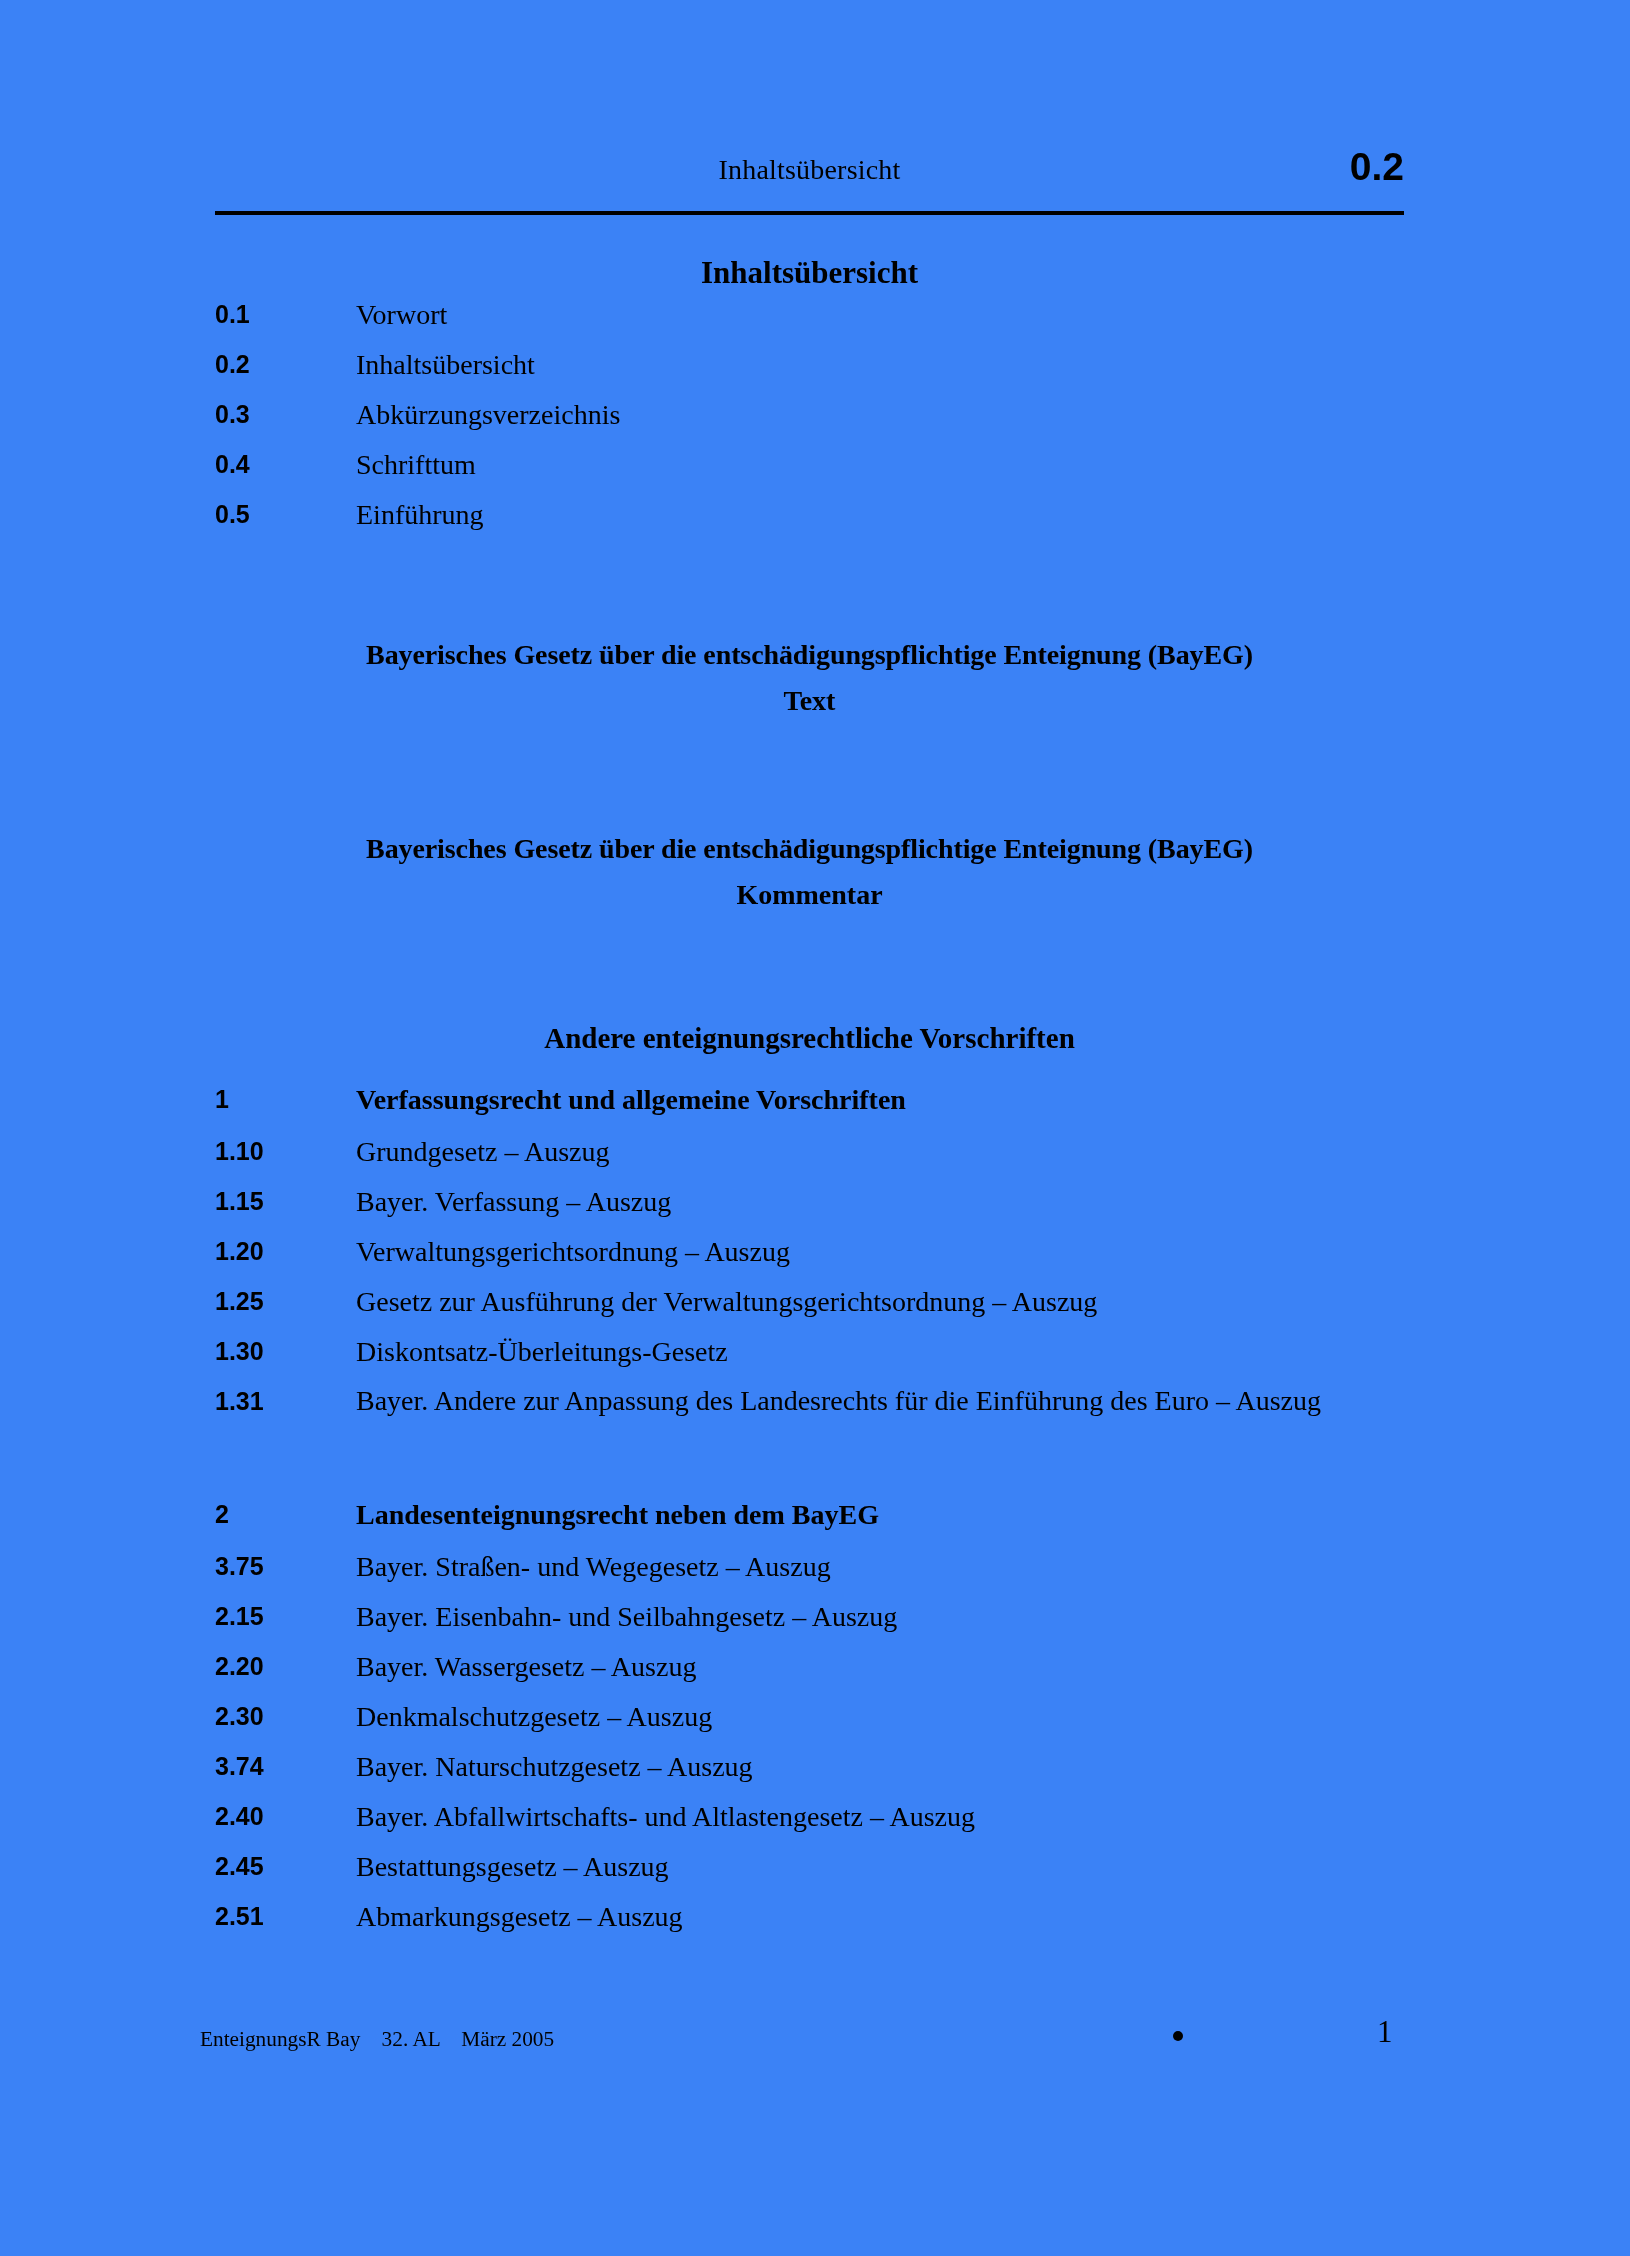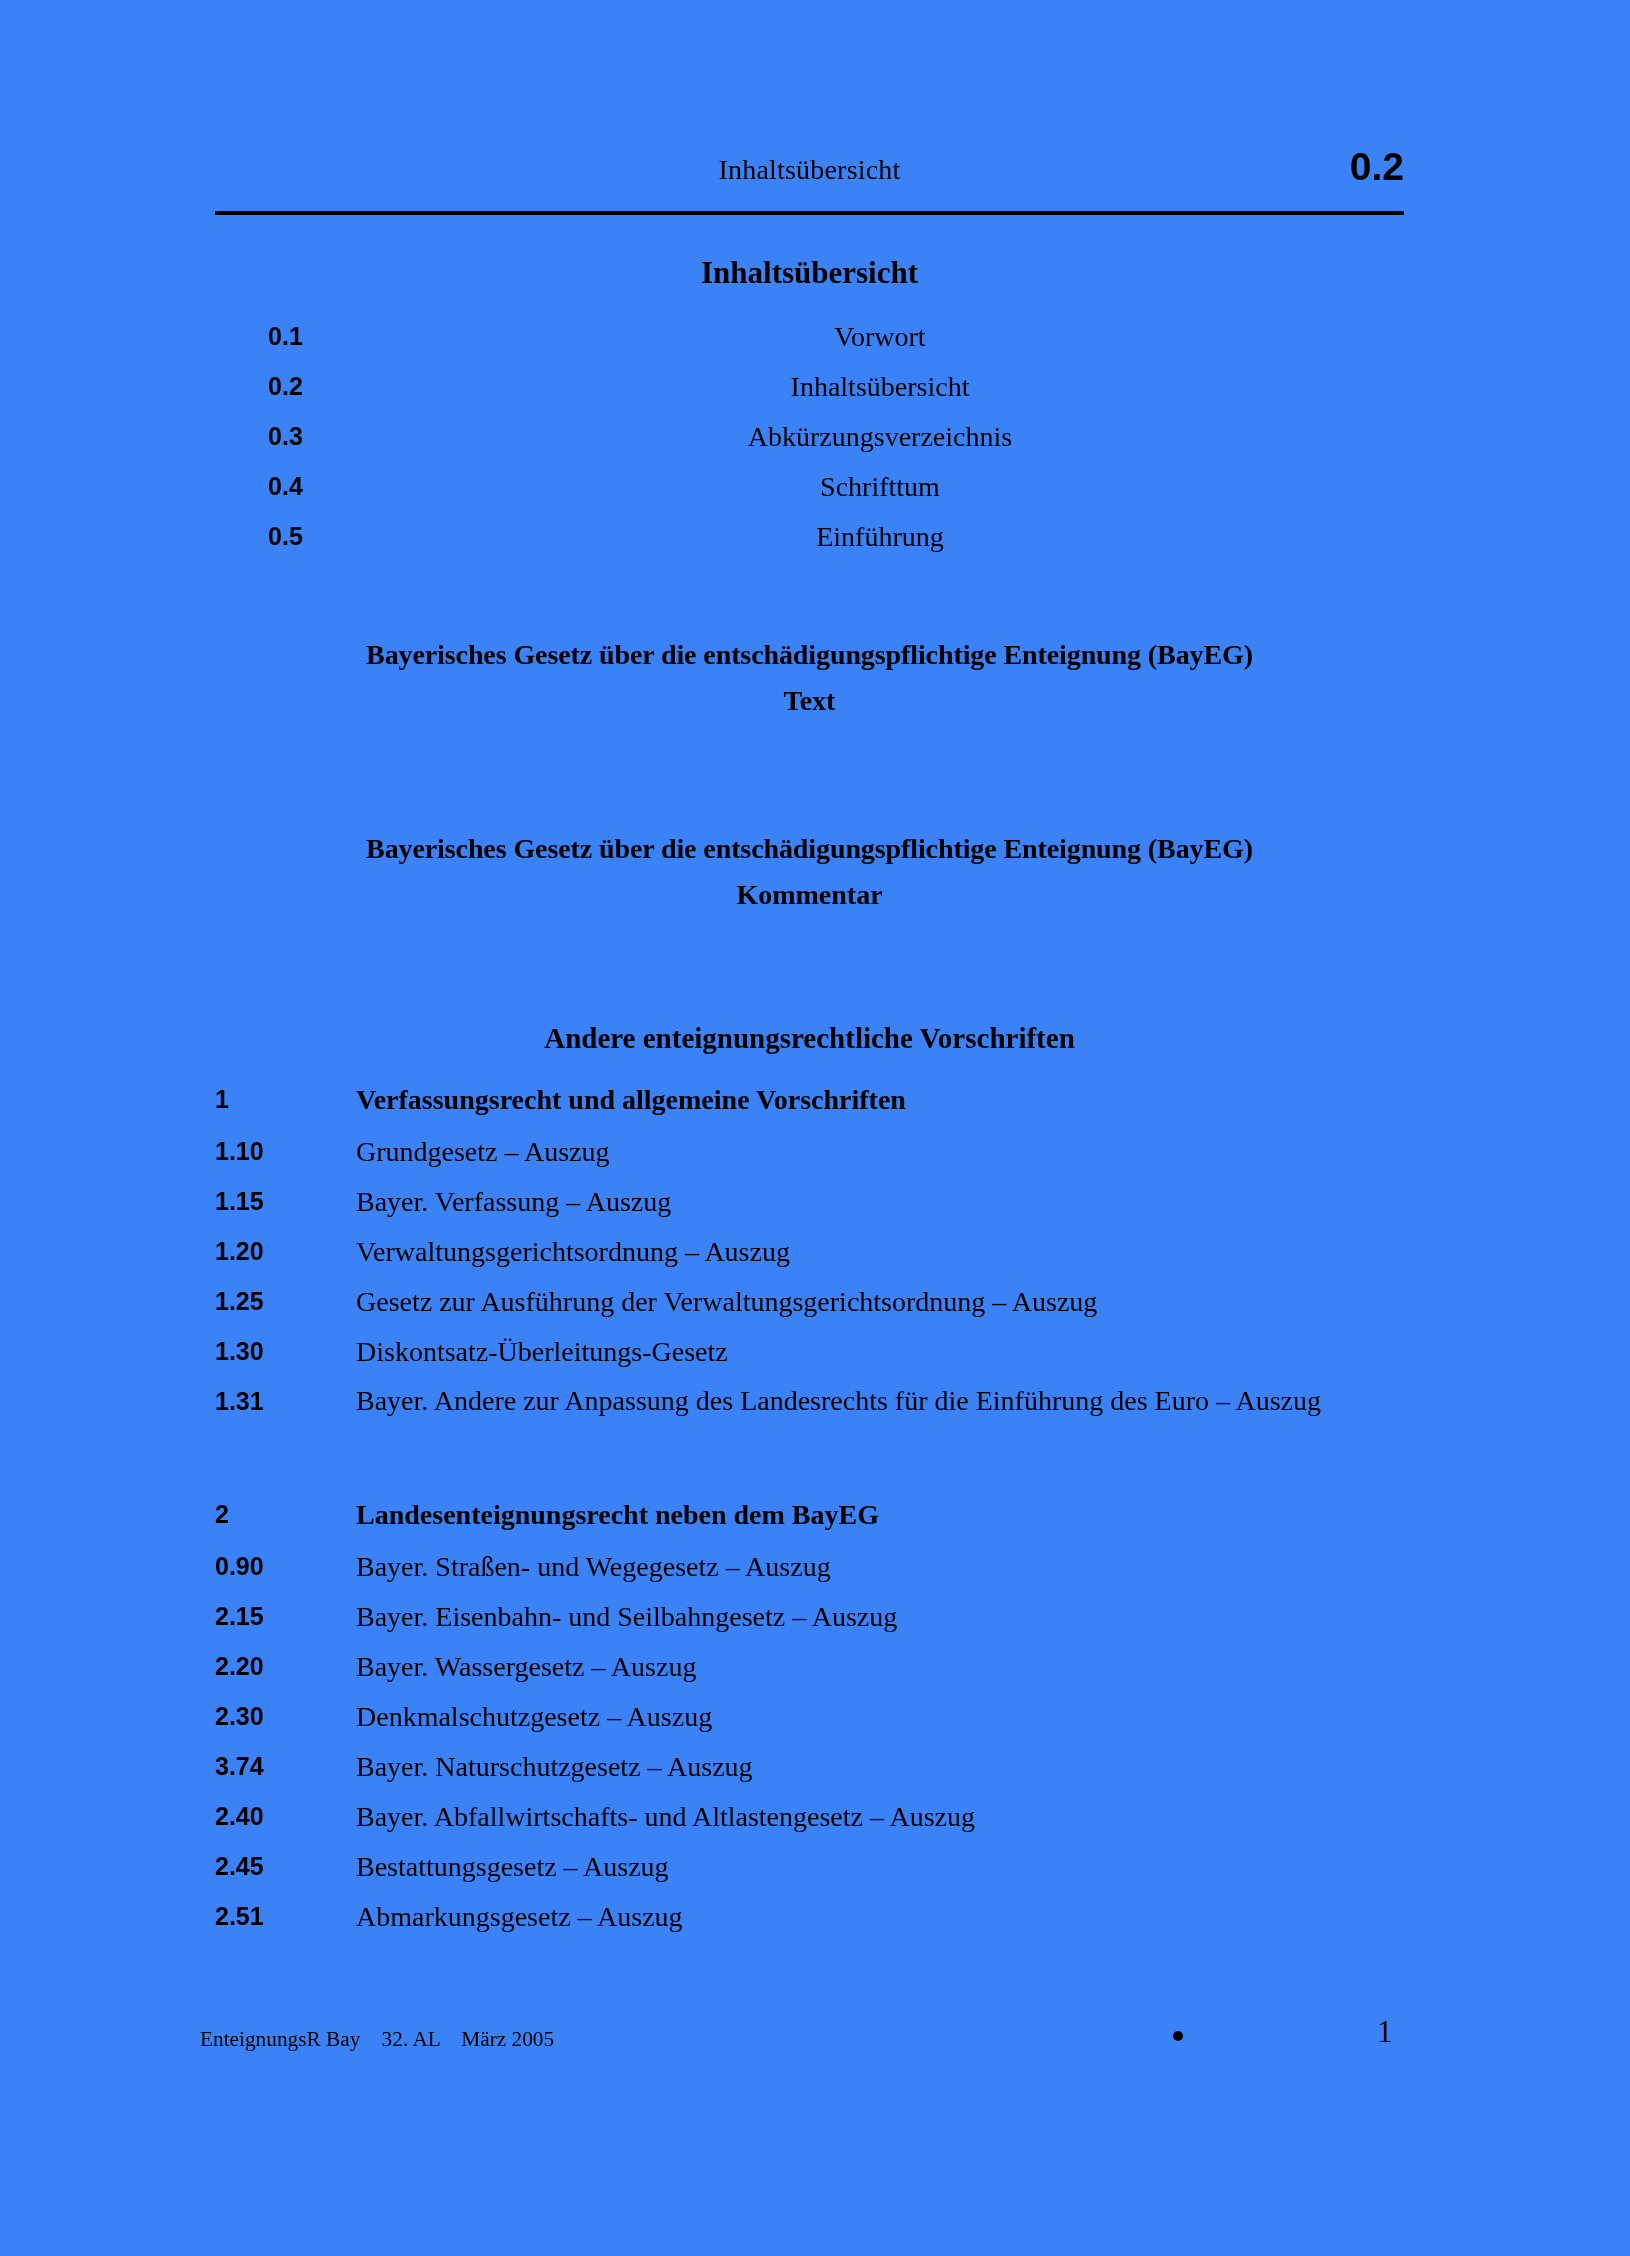--- a/index.html
+++ b/index.html
@@ -170,21 +170,21 @@
 <div class="page">
 
   <div class="running-head">
     <div class="running-head-title">Inhaltsübersicht</div>
     <div class="running-head-folio">0.2</div>
   </div>
   <div class="head-rule"></div>
 
   <div class="doc-title">Inhaltsübersicht</div>
 
-  <div class="toc-block" style="top:318px;text-align:center;">
+  <div class="toc-block" style="top:296px;">
     <div class="toc-row">
       <div class="toc-num">0.1</div>
       <div class="toc-label">Vorwort</div>
     </div>
     <div class="toc-row">
       <div class="toc-num">0.2</div>
       <div class="toc-label">Inhaltsübersicht</div>
     </div>
     <div class="toc-row">
       <div class="toc-num">0.3</div>
@@ -242,21 +242,21 @@
       <div class="toc-label wrap" style="max-width:988px;">Bayer. Andere zur Anpassung des Landesrechts für die Einführung des Euro – Auszug</div>
     </div>
   </div>
 
   <div class="toc-block" style="top:1496px;">
     <div class="toc-row section">
       <div class="toc-num">2</div>
       <div class="toc-label">Landesenteignungsrecht neben dem BayEG</div>
     </div>
     <div class="toc-row">
-      <div class="toc-num">0.90</div>
+      <div class="toc-num">3.75</div>
       <div class="toc-label">Bayer. Straßen- und Wegegesetz – Auszug</div>
     </div>
     <div class="toc-row">
       <div class="toc-num">2.15</div>
       <div class="toc-label">Bayer. Eisenbahn- und Seilbahngesetz – Auszug</div>
     </div>
     <div class="toc-row">
       <div class="toc-num">2.20</div>
       <div class="toc-label">Bayer. Wassergesetz – Auszug</div>
     </div>

